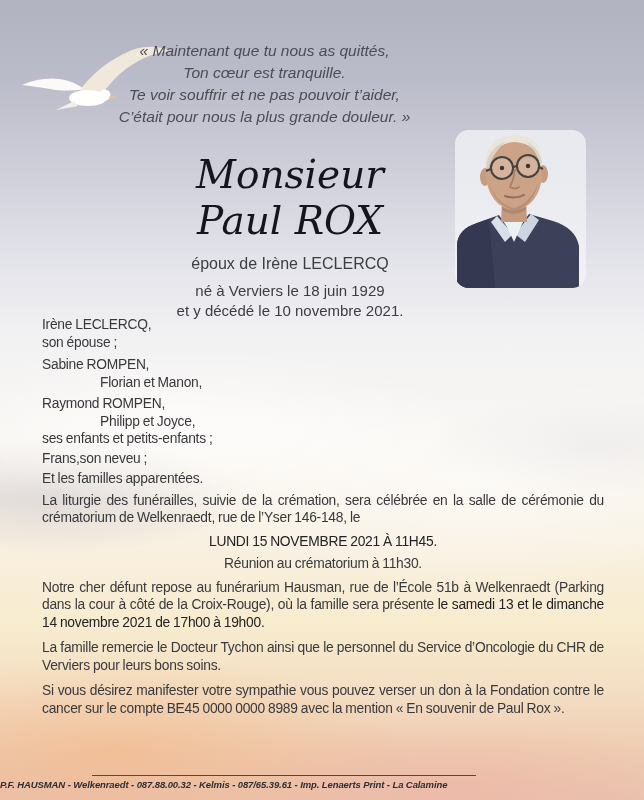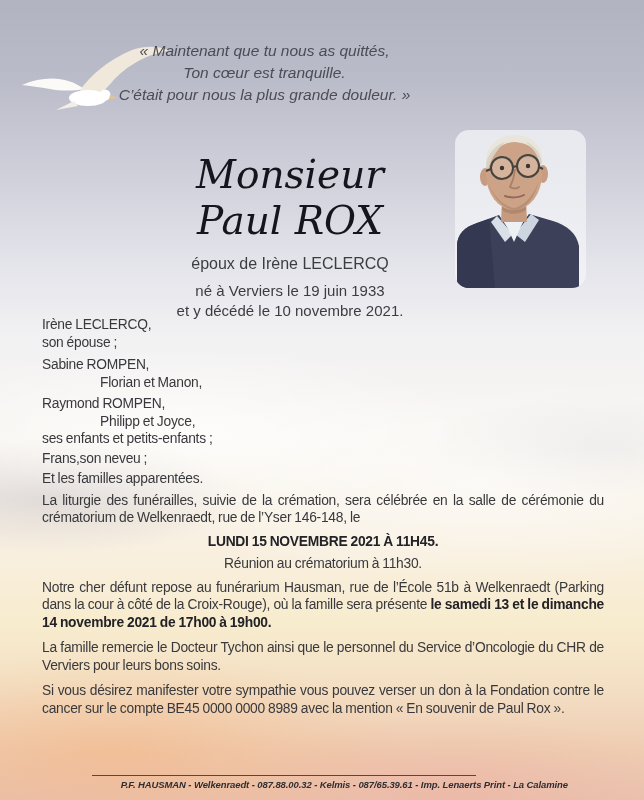--- a/index.html
+++ b/index.html
@@ -63,25 +63,25 @@
   .mb6 { margin-bottom: 6px !important; }
   .mb5 { margin-bottom: 5px !important; }
   .mb4 { margin-bottom: 4px !important; }
   .mb3 { margin-bottom: 3px !important; }
   .mb2 { margin-bottom: 2px !important; }
   .indent { padding-left: 58px; }
   .role { text-align: left; }
   .row-split { display: flex; justify-content: flex-start; }
   .just { text-align: justify; }
   .center { text-align: center; }
-  .bold { font-weight: bold; color: #222227; }
+  .bold { font-weight: normal; color: #222227; }
 
   .footer {
     position: absolute; left: 0; bottom: 10px; width: 568px;
-    text-align: right;
+    text-align: left;
   }
   .footer-rule {
     width: 384px; margin: 0 auto 3px auto;
     border-top: 1.3px solid #4a4a50;
   }
   .footer-text {
     font-size: 9.5px; font-style: italic; font-weight: bold;
     letter-spacing: -0.1px;
     color: #2e2e33;
   }
@@ -96,29 +96,30 @@
     <path d="M60,46 C70,32 88,16 112,6 C126,1 140,2 150,7 C128,9 106,22 92,38 C86,45 80,51 74,54 Z" fill="#f5ecdd" opacity="0.92"></path>
     <ellipse cx="68" cy="54" rx="19" ry="8" fill="#ffffff"></ellipse>
     <path d="M54,57 L36,66 L58,62 Z" fill="#f2efe8"></path>
     <circle cx="85" cy="51" r="5.5" fill="#ffffff"></circle>
     <path d="M90,51 L98,54 L89,55 Z" fill="#e5c48f"></path>
   </svg>
 
   <div class="quote">
     <div>« Maintenant que tu nous as quittés,</div>
     <div>Ton cœur est tranquille.</div>
+    <div>Te voir souffrir et ne pas pouvoir t’aider,</div>
     <div>C’était pour nous la plus grande douleur. »</div>
   </div>
 
   <div class="title-block">
     <div class="title-line1">Monsieur</div>
     <div class="title-line2">Paul ROX</div>
     <div class="spouse-line">époux de Irène LECLERCQ</div>
     <div class="birth-lines">
-      <div>né à Verviers le 19 juin 1933</div>
+      <div>né à Verviers le 18 juin 1929</div>
       <div>et y décédé le 10 novembre 2021.</div>
     </div>
   </div>
 
   <svg class="photo" viewBox="0 0 131 158">
     <defs>
       <clipPath id="photoClip">
           <rect x="0" y="0" width="131" height="158" rx="14"></rect>
         </clipPath>
       <linearGradient id="photoBg" x1="0" y1="0" x2="0" y2="1">

